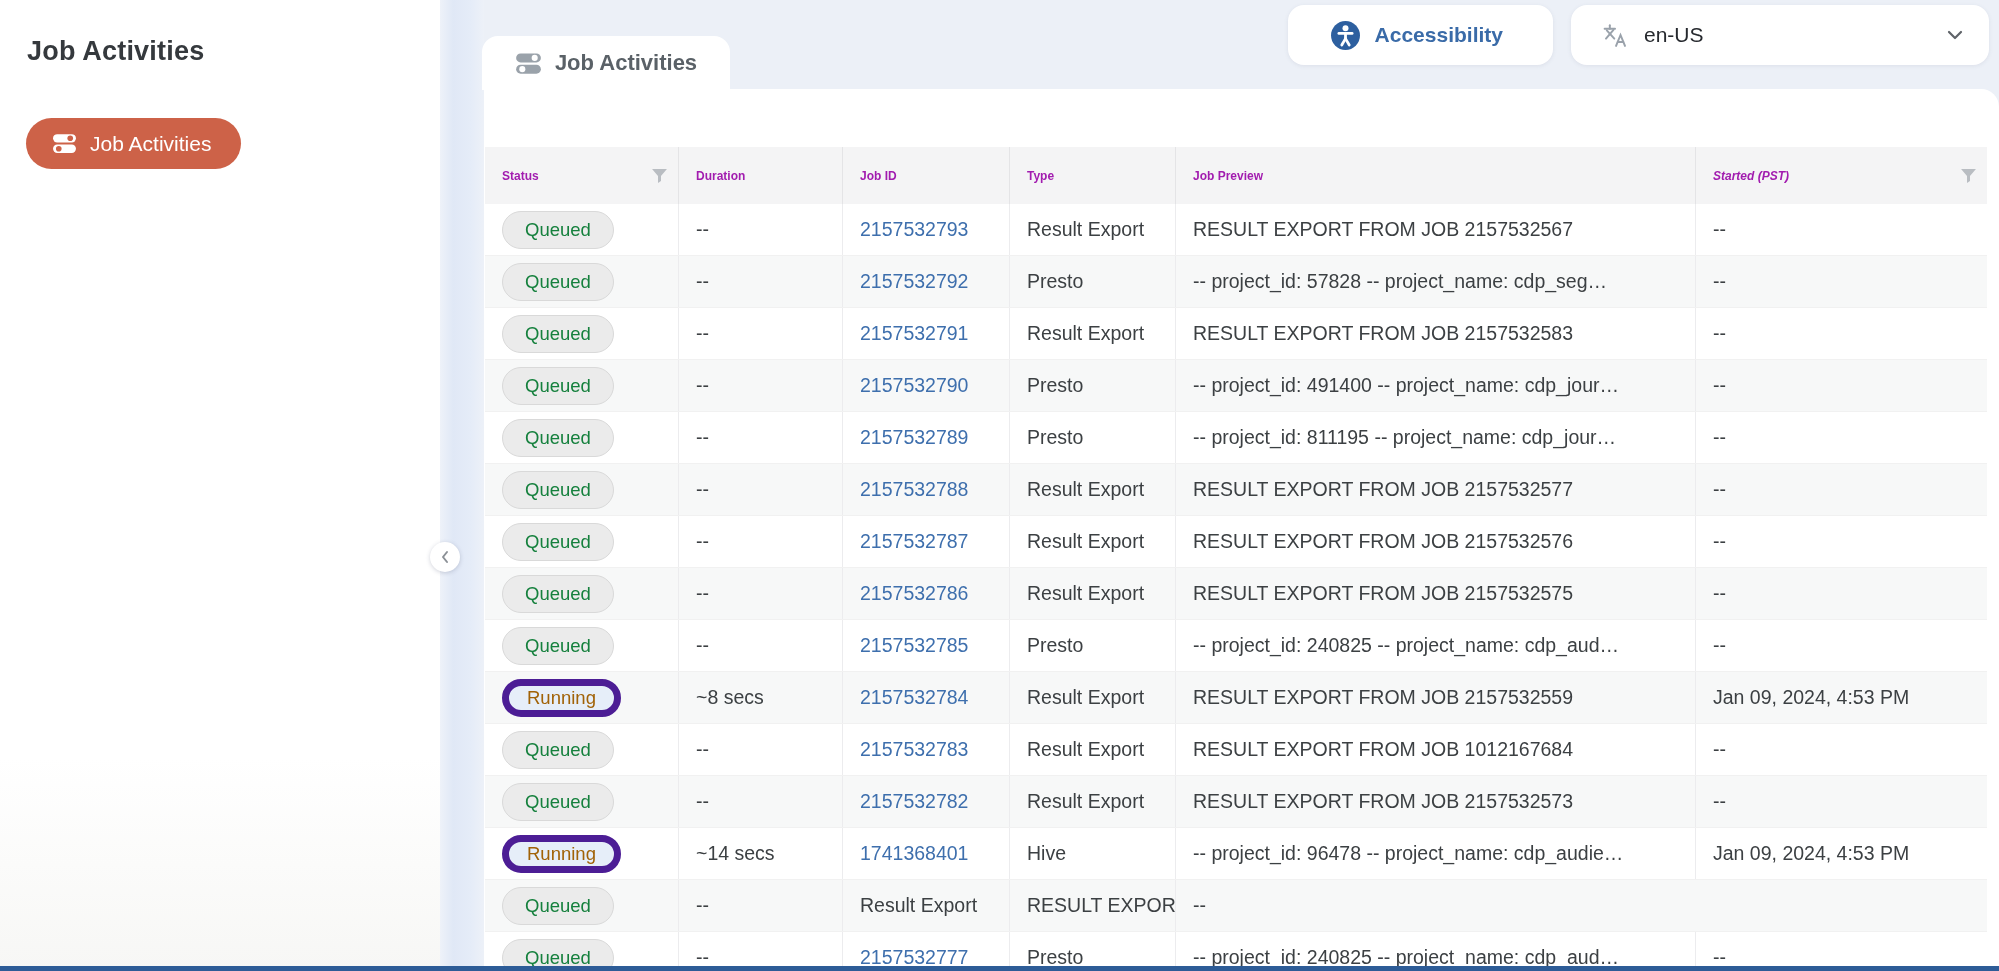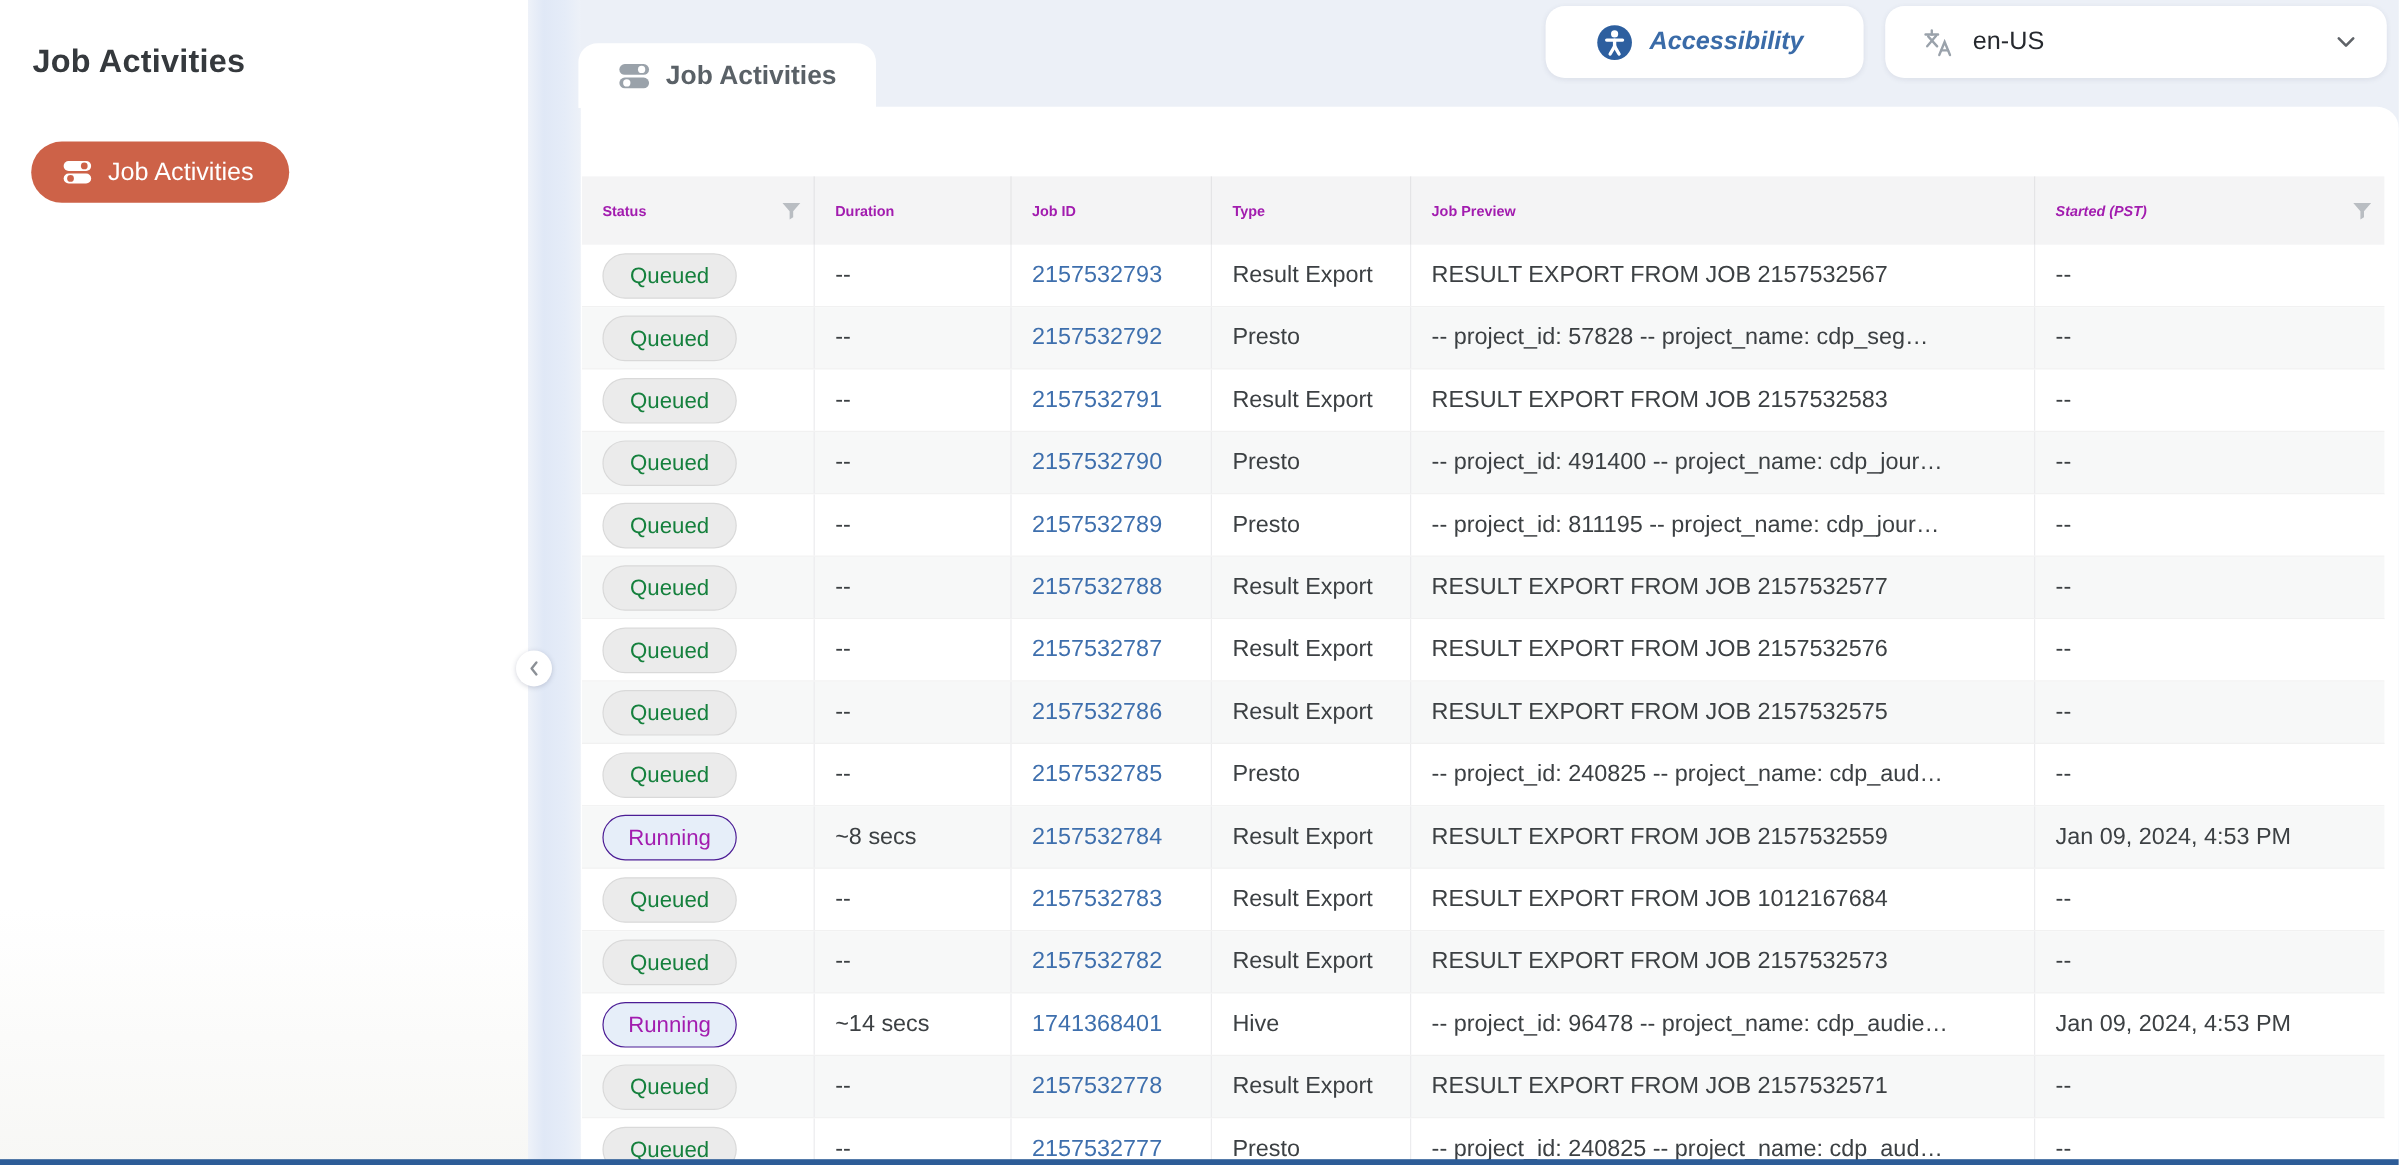--- a/index.html
+++ b/index.html
@@ -45,21 +45,21 @@
   }
 
   
   .top-pills { position: absolute; right: 10px; top: 5px; display: flex; gap: 18px; z-index: 2; }
   .pill-btn {
     height: 60px; background: #ffffff; border: none; cursor: pointer;
     border-radius: 16px; display: inline-flex; align-items: center;
     box-shadow: 0 1px 4px rgba(80,90,120,.10);
     font-family: inherit;
   }
-  .accessibility-pill { padding: 0 50px 0 42px; gap: 14px; font-style: italic; }
+  .accessibility-pill { padding: 0 50px 0 42px; gap: 14px; }
   .accessibility-pill .label { color: #3a6ba8; font-size: 21px; font-weight: 600; }
   .lang-pill { width: 418px; padding: 0 26px 0 30px; gap: 16px; }
   .lang-pill .label { color: #26292e; font-size: 21px; flex: 1; text-align: left; }
 
   
   .tab {
     position: absolute; left: 482px; top: 36px; width: 248px; height: 54px;
     background: #ffffff; border-radius: 16px 16px 0 0;
     display: flex; align-items: center; justify-content: center; gap: 13px;
     cursor: pointer; z-index: 2;
@@ -97,21 +97,21 @@
   .td:last-child { border-right: none; }
   .c-preview { text-overflow: ellipsis; }
   .c-jobid a { color: #3e6fad; text-decoration: none; cursor: pointer; }
 
   .status-pill {
     display: inline-flex; align-items: center; justify-content: center;
     min-width: 112px; height: 38px; padding: 0 18px;
     border-radius: 19px; font-size: 18.5px;
   }
   .status-pill.queued  { background: #ebebeb; border: 1px solid #d9d9d9; color: #15803d; }
-  .status-pill.running { background: #e6eef9; border: 1px solid #4c1d95; color: #a21caf; }
+  .status-pill.running { background: #e6eef9; border: 7px solid #4c1d95; color: #a16207; }
 
   
   .bottom-bar { position: absolute; left: 0; bottom: 0; width: 100%; height: 5px; background: #2d5c97; z-index: 6; }
 
   
   .jobs-icon, .funnel-icon, .a11y-icon, .translate-icon, .chev { flex: 0 0 auto; display: inline-block; }
 </style>
 </head>
 <body>
 
@@ -386,23 +386,20 @@
     <div class="td c-type">Hive</div>
     <div class="td c-preview">-- project_id: 96478 -- project_name: cdp_audie…</div>
     <div class="td c-started">Jan 09, 2024, 4:53 PM</div>
   </div>
 
   <div class="trow alt">
     <div class="td c-status">
       <span class="status-pill queued">Queued</span>
     </div>
     <div class="td c-duration">--</div>
-    <div class="td c-jobid">
-      <a href="#">2157532778</a>
-    </div>
     <div class="td c-type">Result Export</div>
     <div class="td c-preview">RESULT EXPORT FROM JOB 2157532571</div>
     <div class="td c-started">--</div>
   </div>
 
   <div class="trow">
     <div class="td c-status">
       <span class="status-pill queued">Queued</span>
     </div>
     <div class="td c-duration">--</div>

